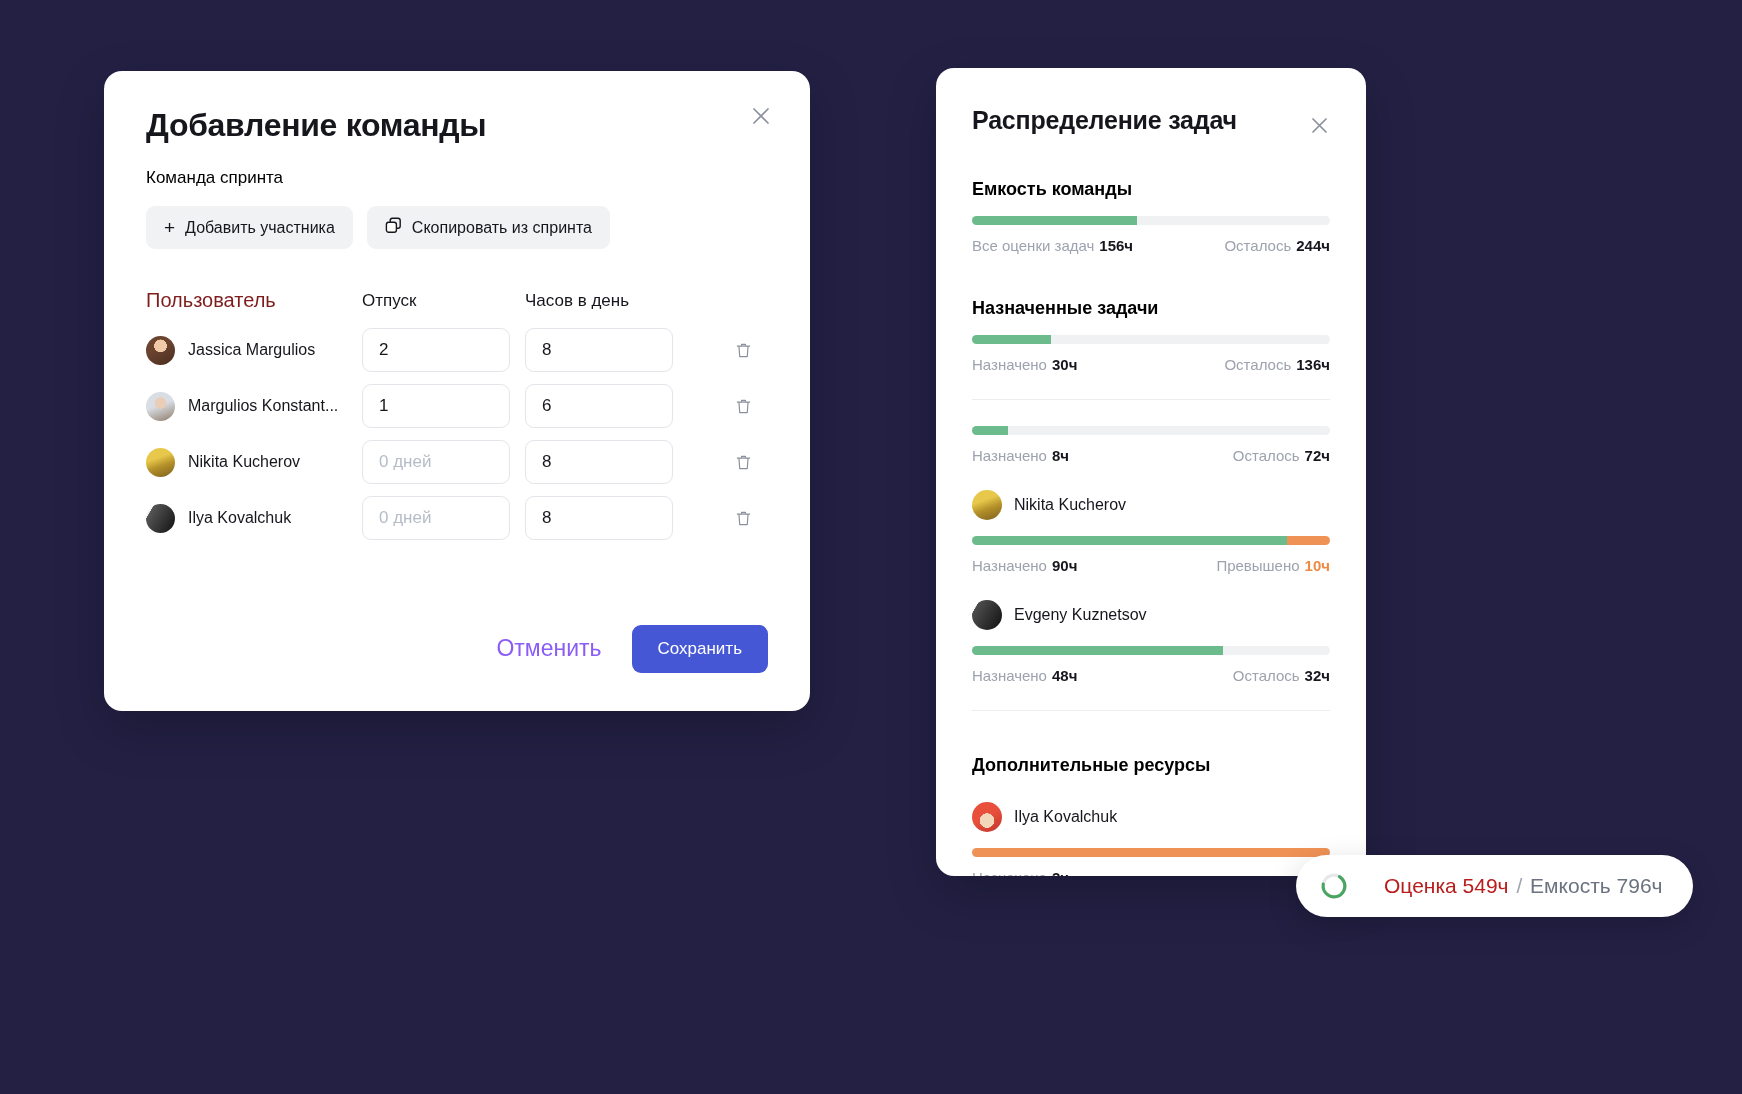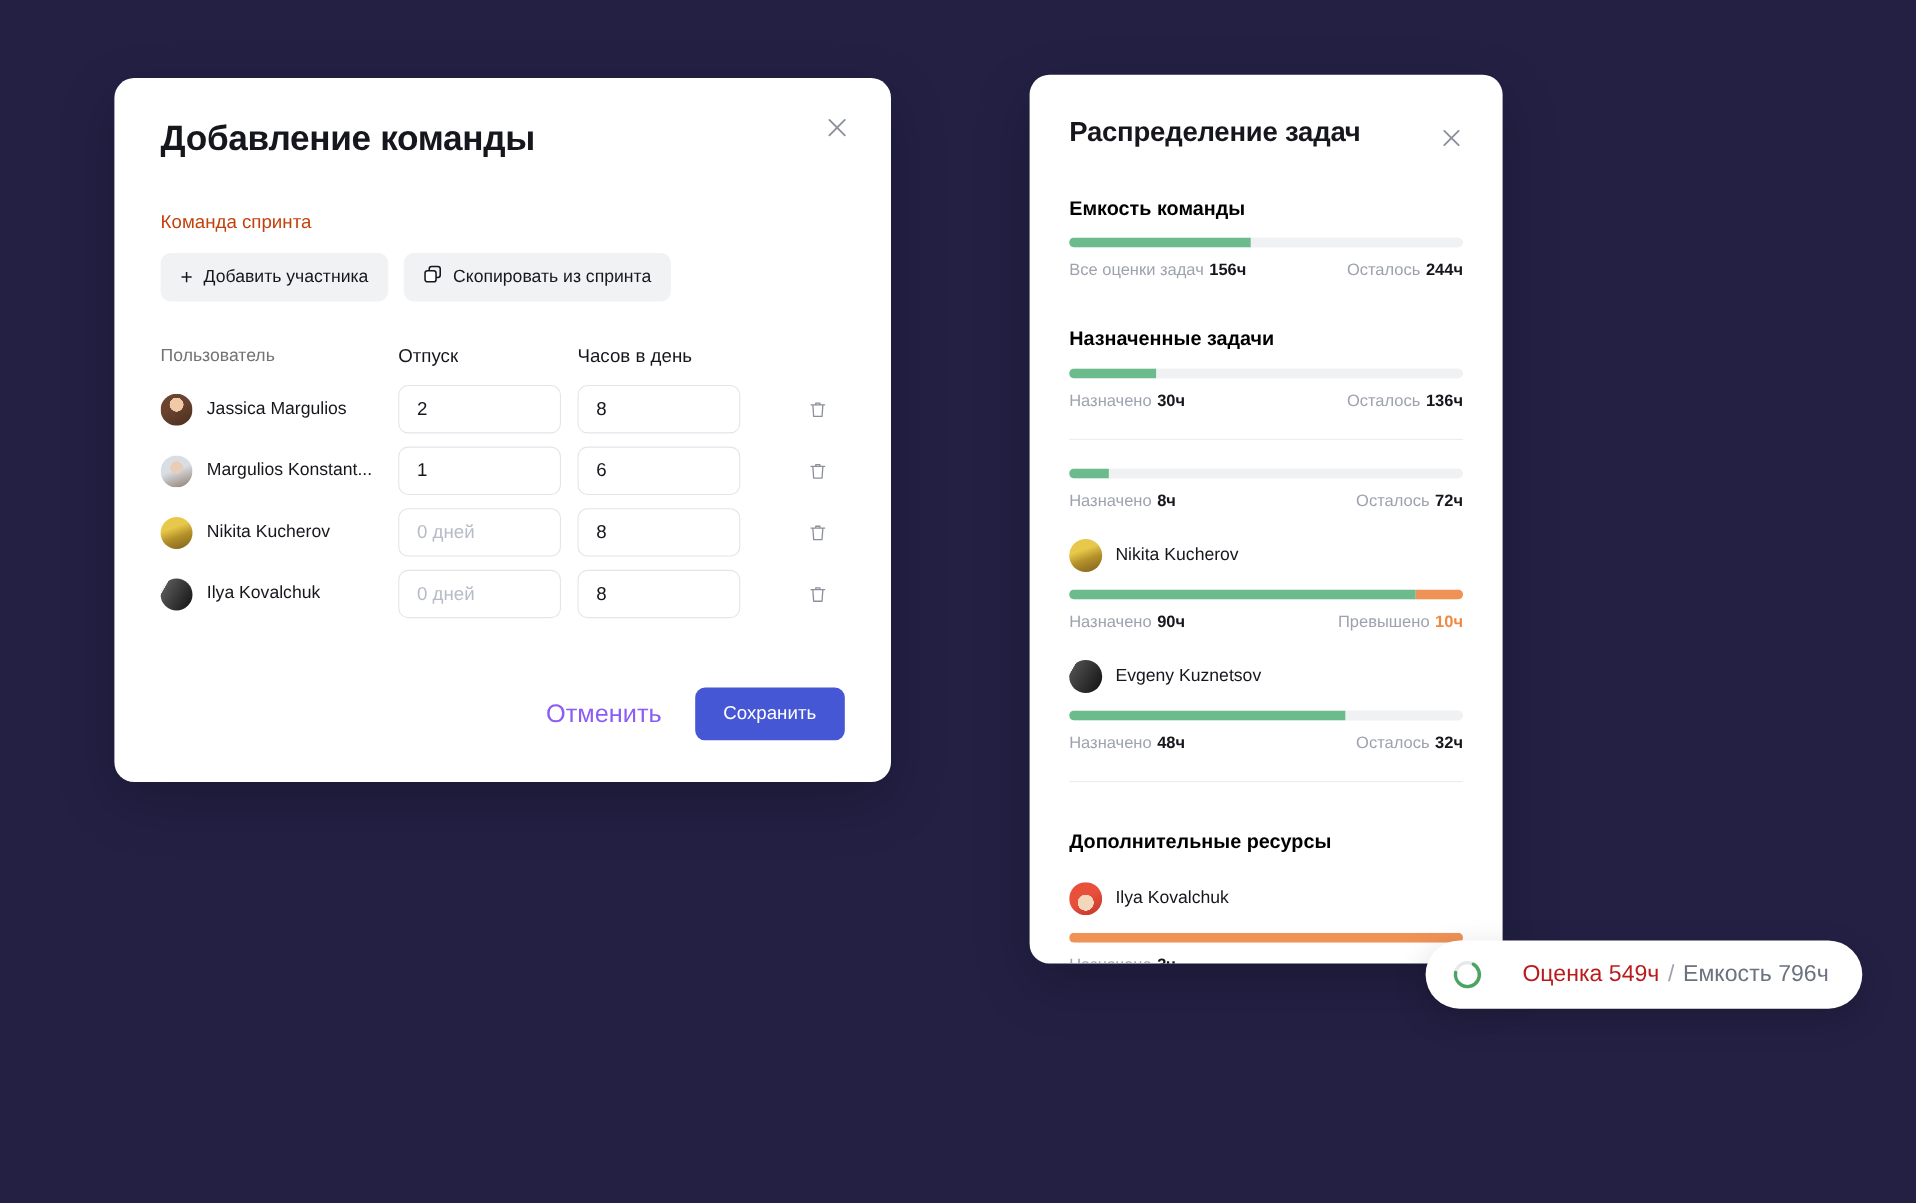--- a/index.html
+++ b/index.html
@@ -24,36 +24,36 @@
     letter-spacing: -0.3px; margin-top: 14px;
   }
   .close-btn {
     position: absolute; top: 30px; right: 34px;
     width: 30px; height: 30px; border: 0; background: transparent;
     cursor: pointer; display: flex; align-items: center; justify-content: center;
   }
   .close-btn svg { display: block; }
 
   .section-label {
-    margin-top: 48px; font-size: 17px; color: #c2410c; font-weight: 400;
+    margin-top: 24px; font-size: 17px; color: #000000; font-weight: 400;
   }
   .btn-row { margin-top: 18px; display: flex; gap: 14px; }
   .chip {
     display: inline-flex; align-items: center; gap: 10px;
     background: #f1f2f4; border: 0; border-radius: 9px;
     padding: 11px 18px; font-size: 16px; color: #16161d;
     font-family: "Liberation Sans", sans-serif; cursor: pointer;
   }
   .chip .plus { font-size: 19px; line-height: 1; font-weight: 400; }
 
   table.team { width: 100%; border-collapse: collapse; margin-top: 40px; }
   table.team th {
     text-align: left; font-weight: 400; padding-bottom: 10px;
   }
-  th.h-user { font-size: 16px; color: #737373; width: 216px; margin-top: 28px; }
+  th.h-user { font-size: 20px; color: #7f1d1d; width: 216px; margin-top: 28px; }
   th.h-vac  { font-size: 17px; color: #16161d; font-weight: 700; width: 163px; }
   th.h-hrs  { font-size: 17px; color: #16161d; font-weight: 700; }
   table.team td { padding: 6px 0; vertical-align: middle; }
 
   .user-cell { display: flex; align-items: center; gap: 13px; }
   .avatar {
     width: 29px; height: 29px; border-radius: 50%;
     flex: 0 0 29px; background-size: cover; background-position: center;
     overflow: hidden;
   }

